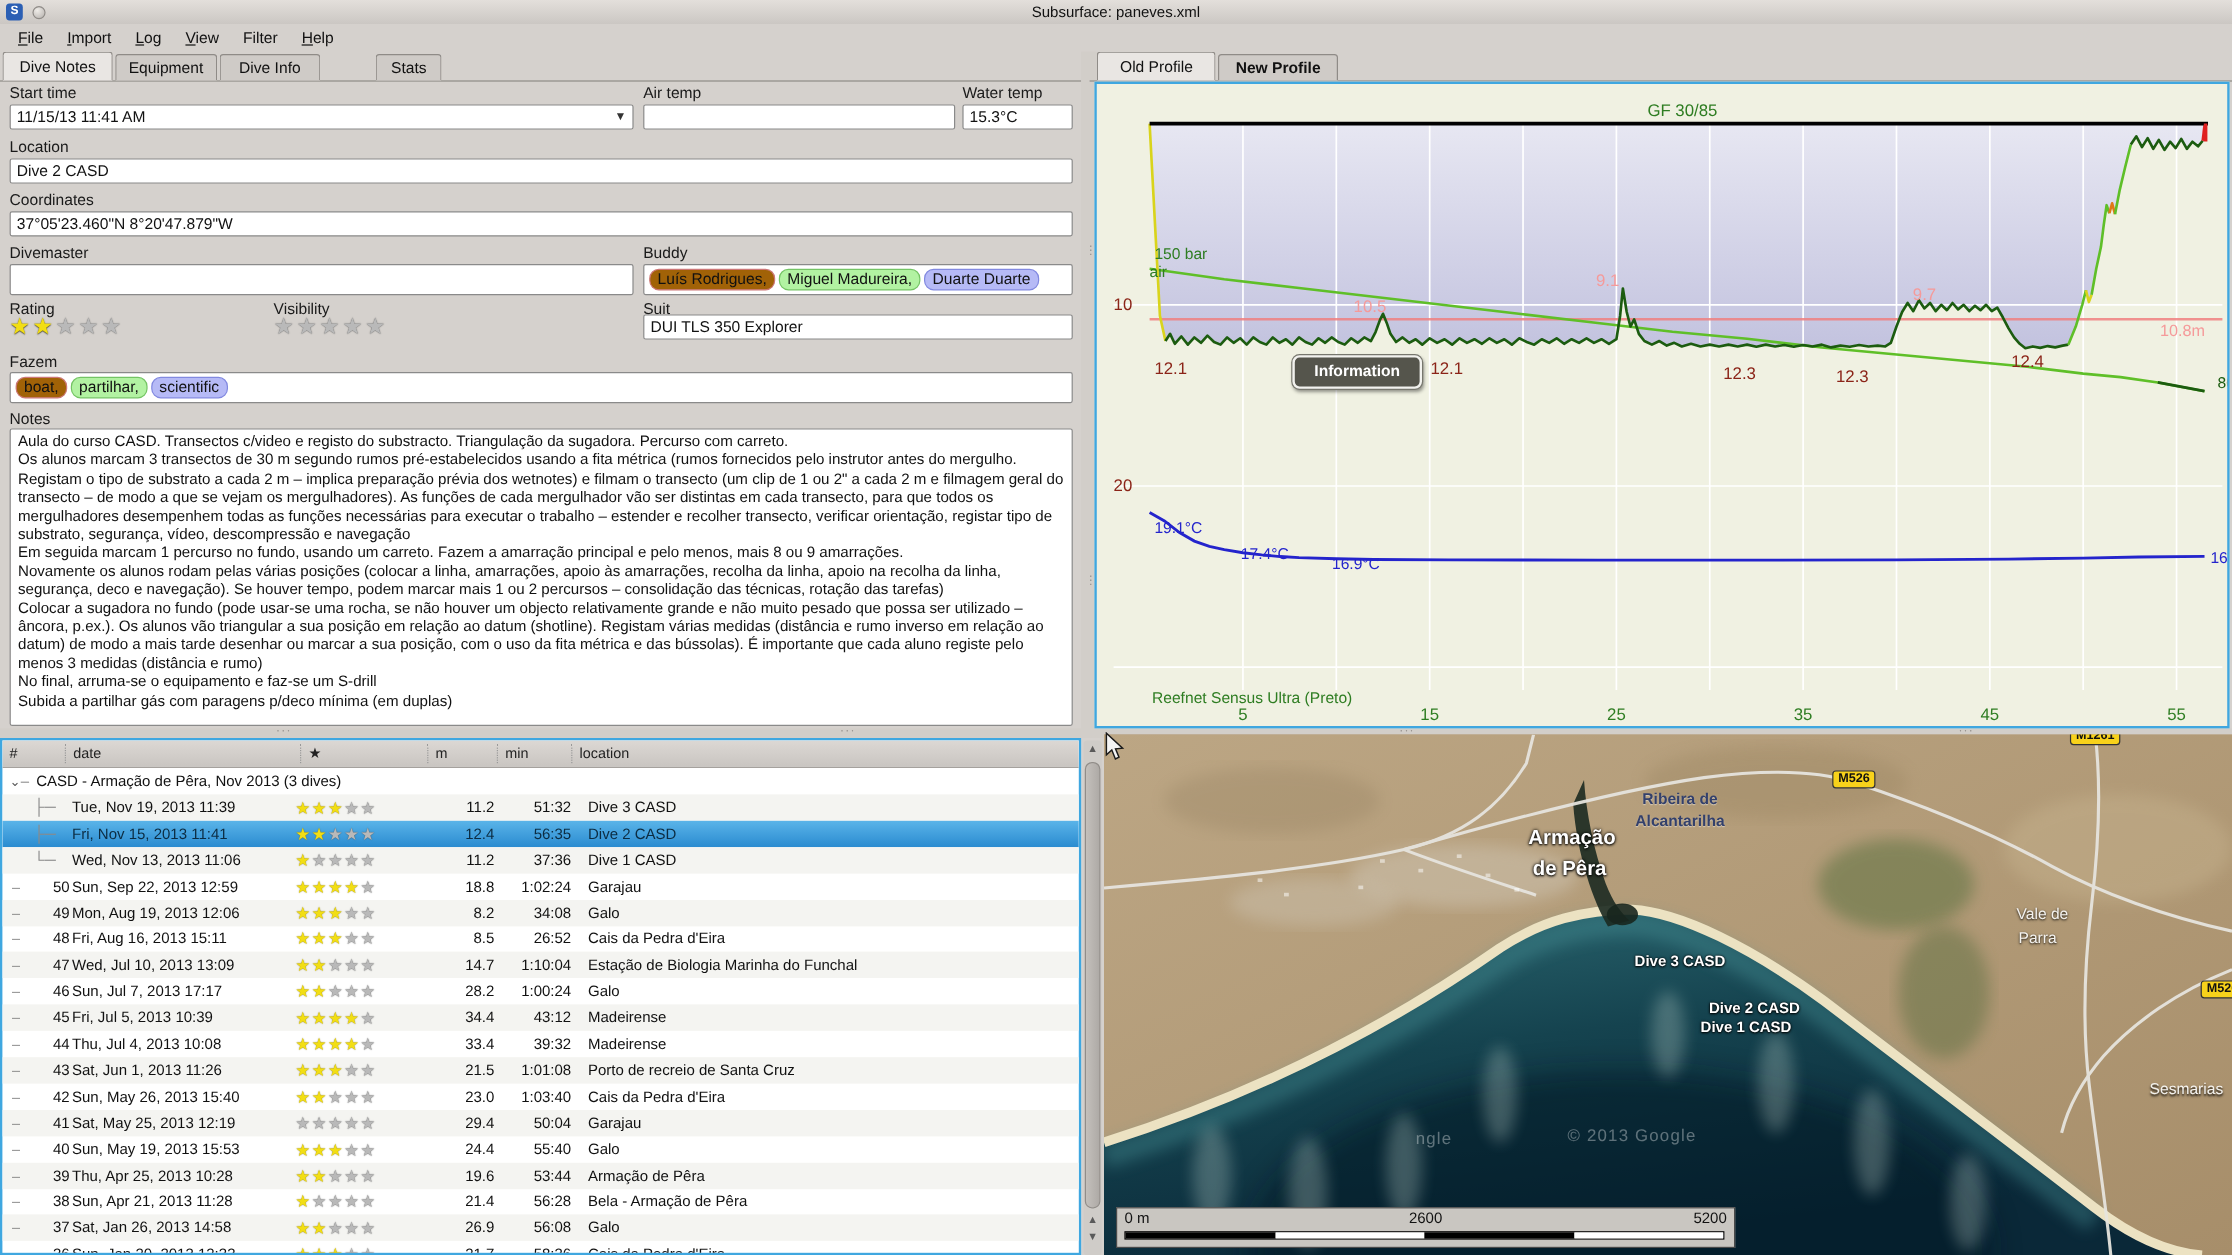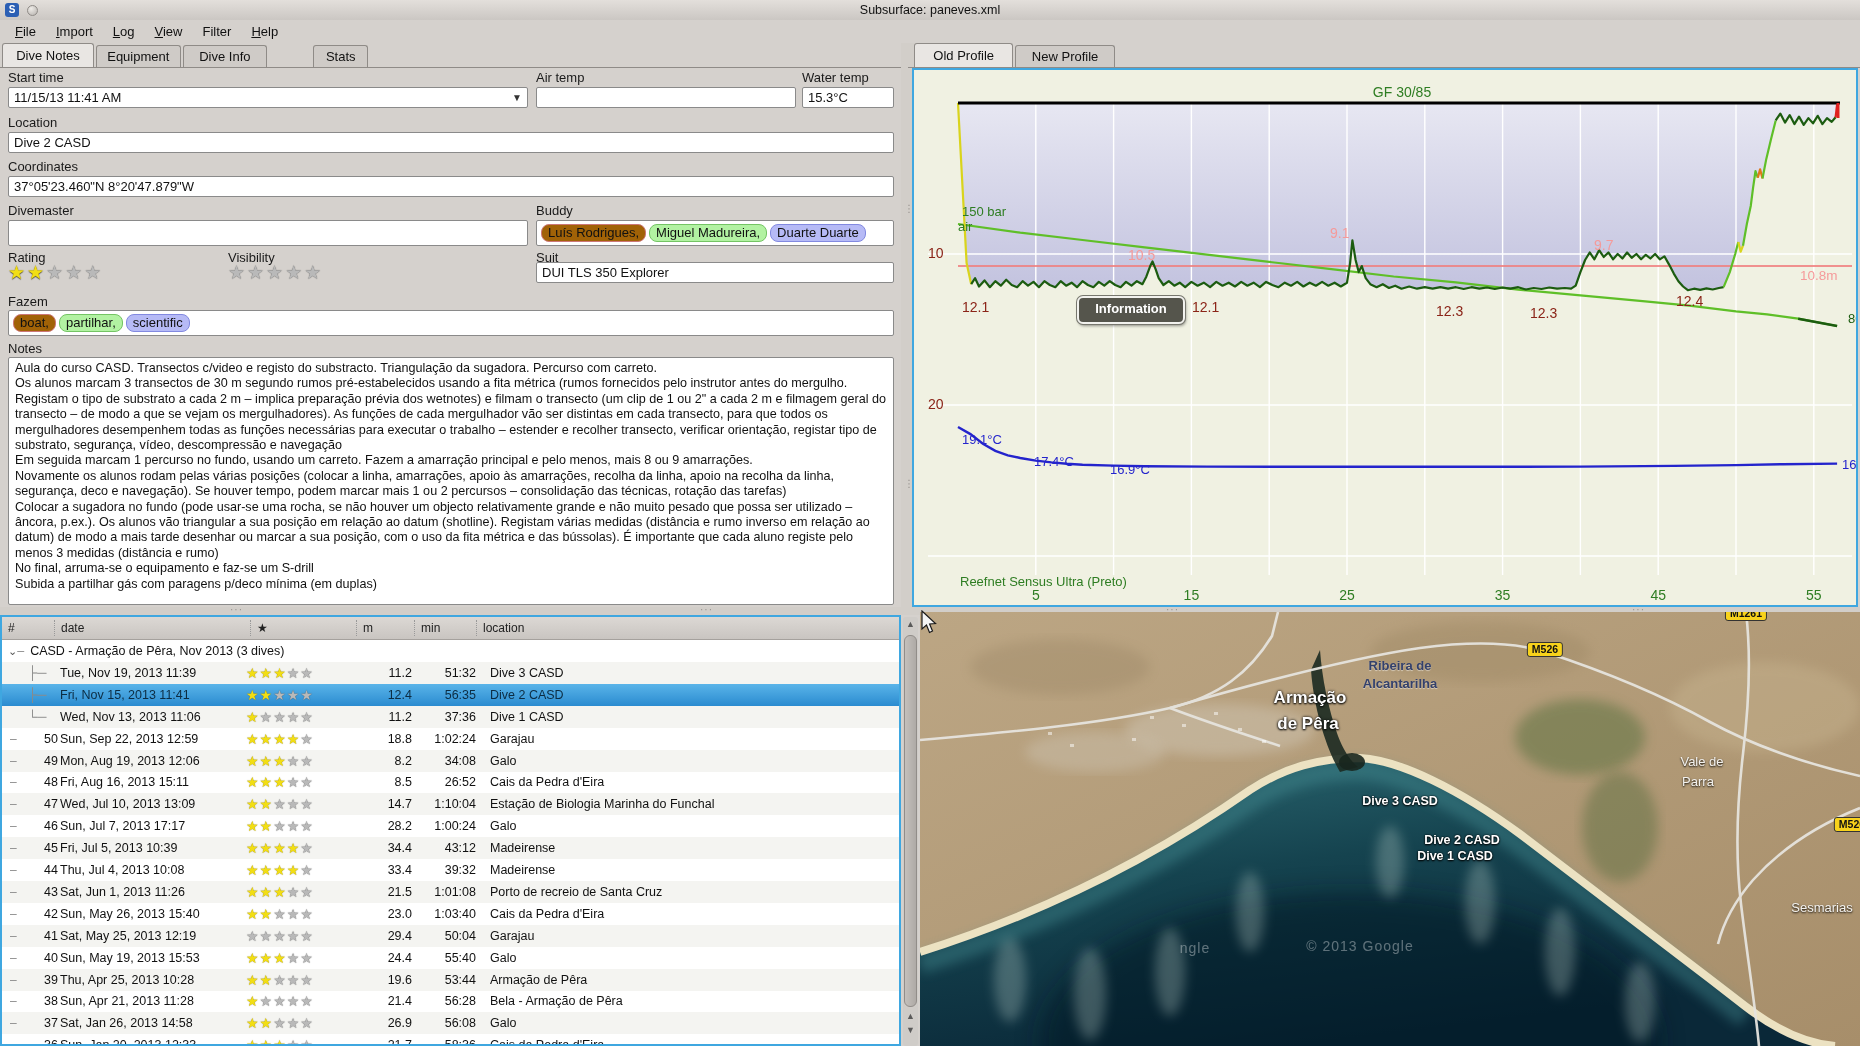--- a/index.html
+++ b/index.html
@@ -539,24 +539,37 @@
       <div class="maplabel ml-place" style="left: 902px; top: 288px;">Sesmarias</div>
       <div class="maplabel ml-dive" style="left: 480px; top: 182px;">Dive 3 CASD</div>
       <div class="maplabel ml-dive" style="left: 542px; top: 221px;">Dive 2 CASD</div>
       <div class="maplabel ml-dive" style="left: 535px; top: 237px;">Dive 1 CASD</div>
       <div class="maplabel ml-shield" style="left: 625px; top: 30px;">M526</div>
       <div class="maplabel ml-shield" style="left: 826px; top: -6px;">M1261</div>
       <div class="maplabel ml-shield" style="left: 932px; top: 205px;">M526</div>
       <div class="maplabel ml-wm" style="left: 275px; top: 328px;">ngle</div>
       <div class="maplabel ml-wm" style="left: 440px; top: 326px;">© 2013 Google</div>
     </div>
+  <div id="scalebar">
+    <div id="sblabels">
+        <span style="position:absolute;left:6px;">0 m</span>
+<span style="position:absolute;left:50%;transform:translateX(-50%);">2600</span>
+<span style="position:absolute;right:6px;">5200</span>
+      </div>
+    <div id="sbbar">
+      <div class="sbseg" style="background:#000;"></div>
+      <div class="sbseg" style="background:#fff;"></div>
+      <div class="sbseg" style="background:#000;"></div>
+      <div class="sbseg" style="background:#fff;"></div>
+    </div>
+  </div>
 </div>
 
 <svg id="cursor" class="abs" viewBox="0 0 22 26">
   <polygon points="2,1 2,19 6.5,15 9.5,22.5 12.5,21 9.6,14 15.5,13.5" fill="#f4f4f4" stroke="#1a1a1a" stroke-width="1.2"></polygon>
 </svg>
 
 <div class="tab active" style="left: 2px; top: 43px; width: 92px; height: 24px; line-height: 24px;">Dive Notes</div>
 <div class="tab inactive" style="left: 96px; top: 45px; width: 84.6px; height: 22px; line-height: 22px;">Equipment</div>
 <div class="tab inactive" style="left: 182.6px; top: 45px; width: 84.6px; height: 22px; line-height: 22px;">Dive Info</div>
 <div class="tab inactive" style="left: 269.2px; top: 45px; width: 55px; height: 22px; line-height: 22px; margin-left: 44px;">Stats</div>
 <div class="tab active" style="left: 914px; top: 43px; width: 99.4px; height: 24px; line-height: 24px;">Old Profile</div>
-<div class="tab inactive" style="left: 1015.4px; top: 45px; width: 99.4px; height: 22px; line-height: 22px;">New Profile</div>
+<div class="tab inactive" style="left: 1015.4px; top: 45px; width: 99.4px; height: 22px; line-height: 22px; font-weight: bold;">New Profile</div>
 
 </body></html>

